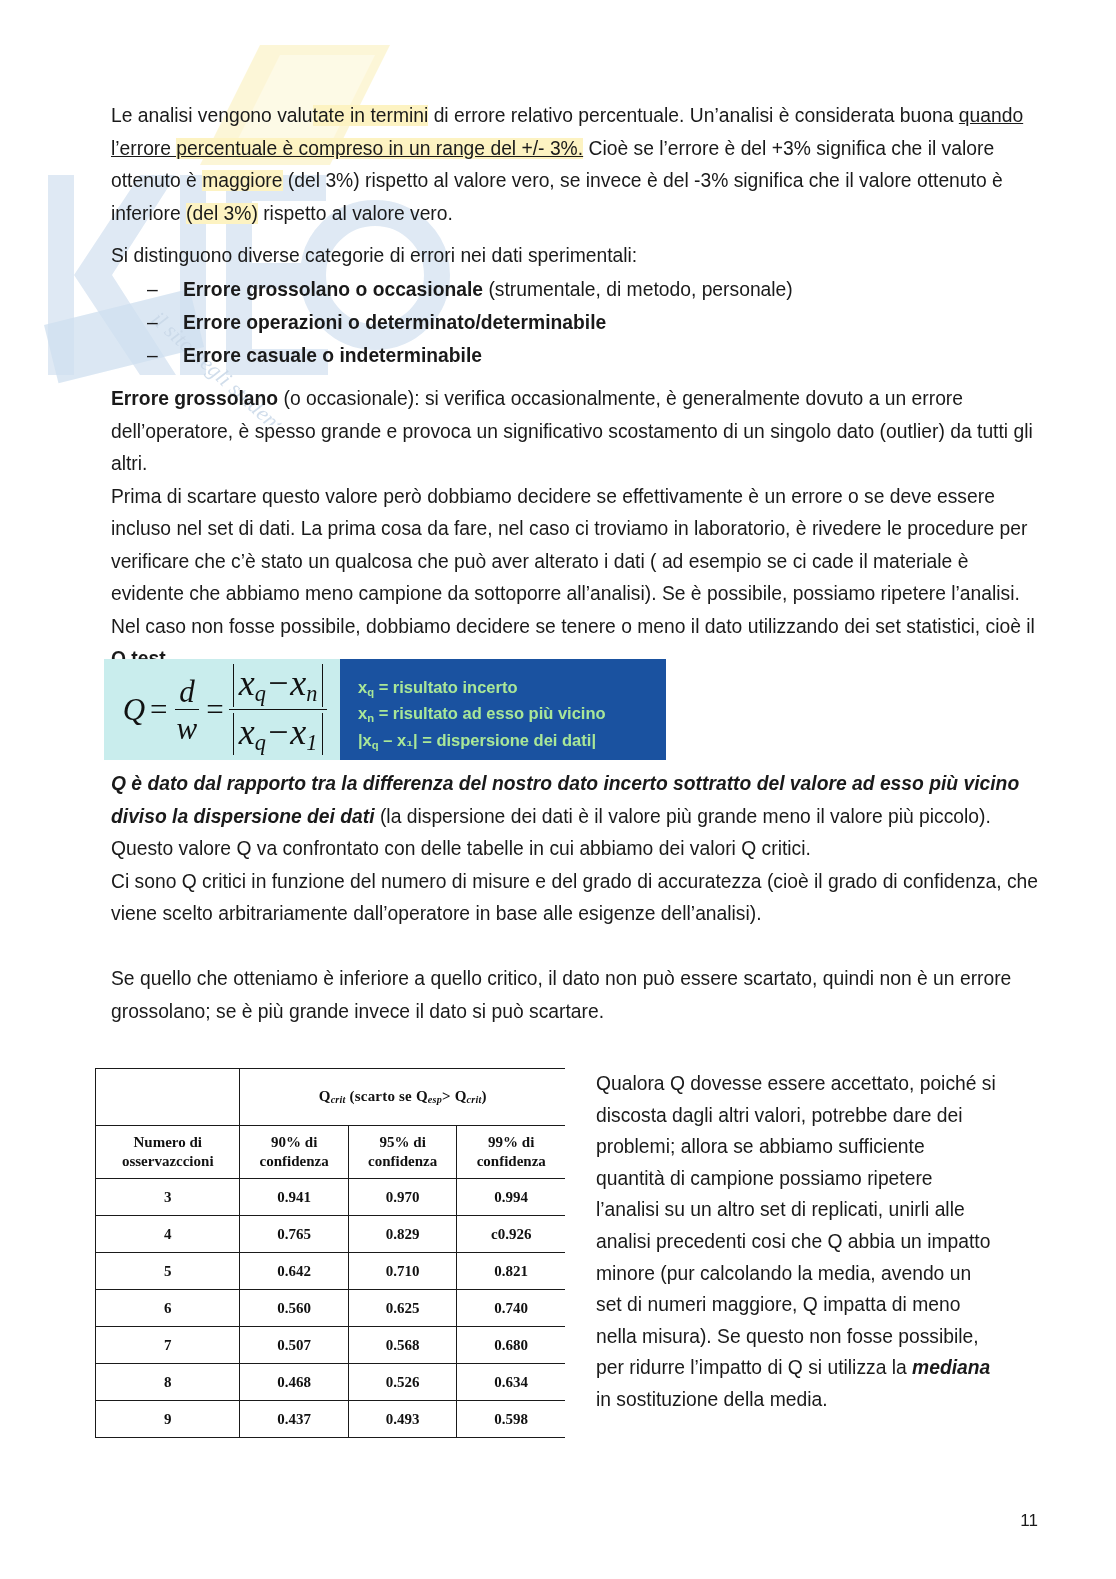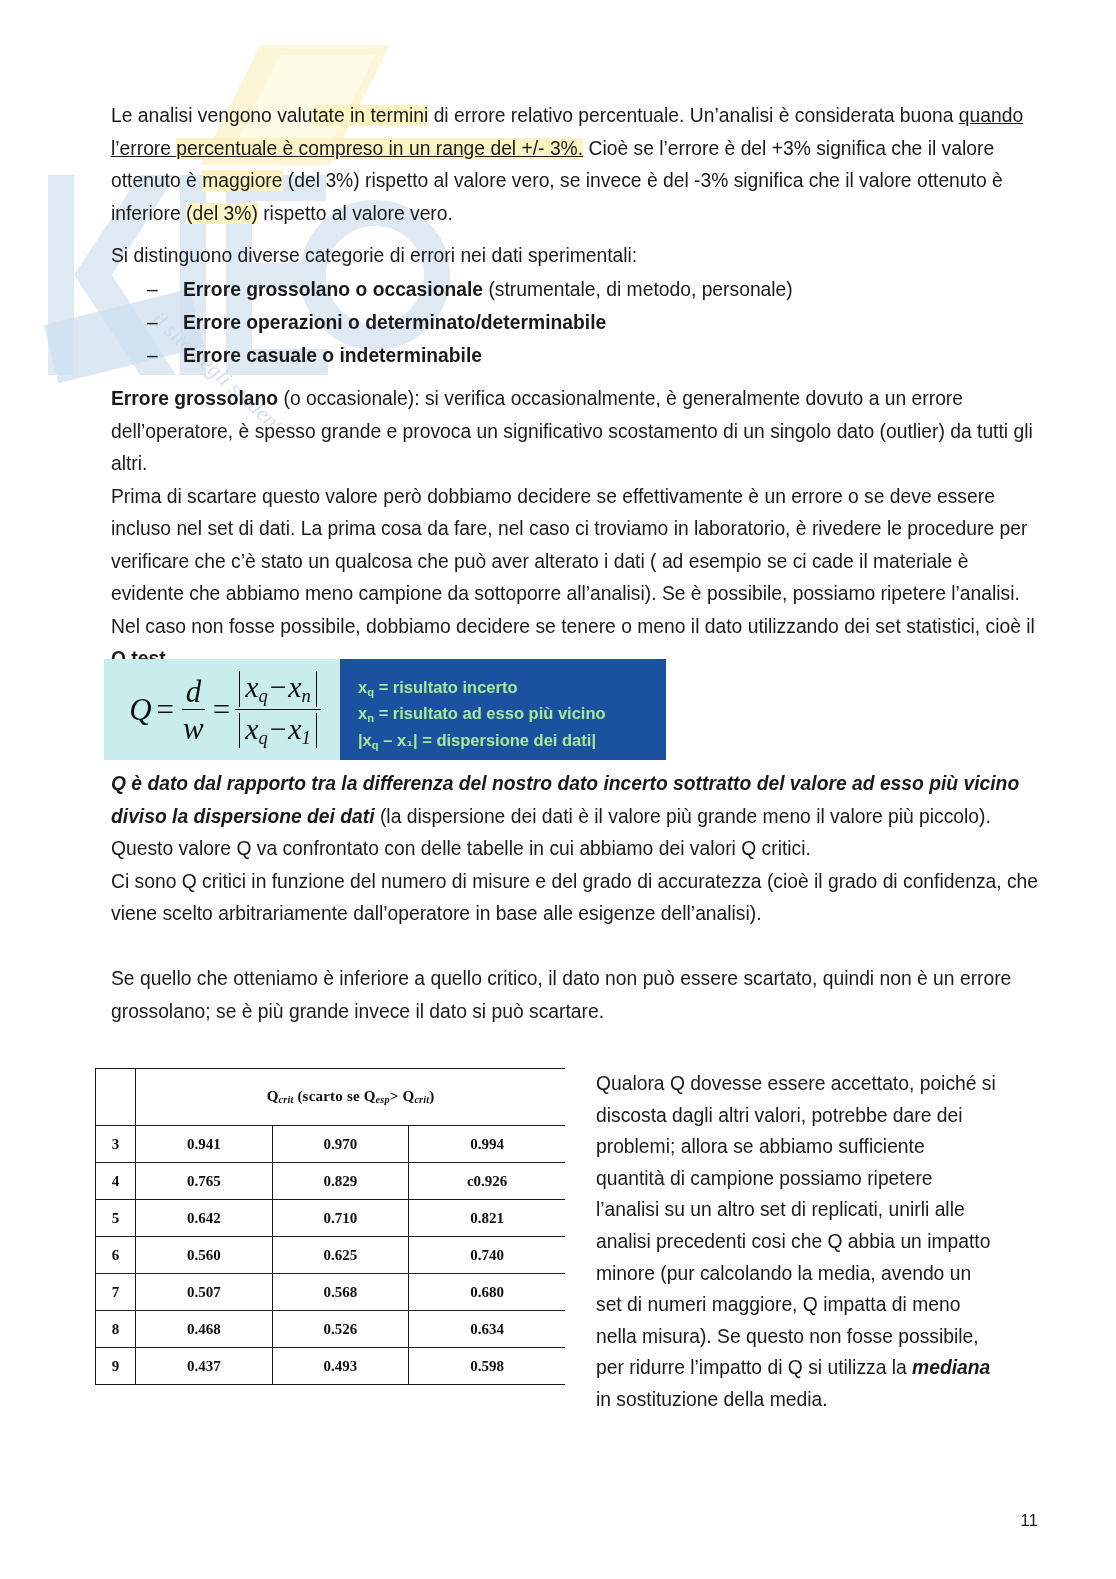--- a/index.html
+++ b/index.html
@@ -110,21 +110,21 @@
     flex-direction: column;
     align-items: center;
     vertical-align: middle;
     line-height: 1;
   }
   .frac .num {
     padding: 0 4px 2px 4px;
     border-bottom: 1.6px solid #111111;
   }
   .frac .den { padding: 3px 4px 0 4px; }
-  .frac.big { font-size: 30px; }
+  .frac.big { font-size: 36px; }
   .absbar {
     display: inline-block;
     border-left: 1.6px solid #111111;
     border-right: 1.6px solid #111111;
     padding: 1px 5px;
   }
   sub {
     font-size: 0.62em;
     vertical-align: -0.28em;
     font-style: italic;
@@ -294,20 +294,26 @@
   </div>
 
   <div id="qtable-wrap">
     <table class="qtable">
       <tbody>
         <tr>
           <td class="blankcorner"></td>
           <td class="spanhead" colspan="3"><span>Q</span><span class="qsub">crit</span><span> (scarto se Q</span><span class="qsub">esp</span><span>&gt; Q</span><span class="qsub">crit</span><span>)</span></td>
         </tr>
         <tr>
+          <td class="colhead">Numero di osservazccioni</td>
+          <td class="colhead">90% di confidenza</td>
+          <td class="colhead">95% di confidenza</td>
+          <td class="colhead">99% di confidenza</td>
+        </tr>
+        <tr>
           <td class="datacell">3</td>
           <td class="datacell">0.941</td>
           <td class="datacell">0.970</td>
           <td class="datacell">0.994</td>
         </tr>
         <tr>
           <td class="datacell">4</td>
           <td class="datacell">0.765</td>
           <td class="datacell">0.829</td>
           <td class="datacell">c0.926</td>

